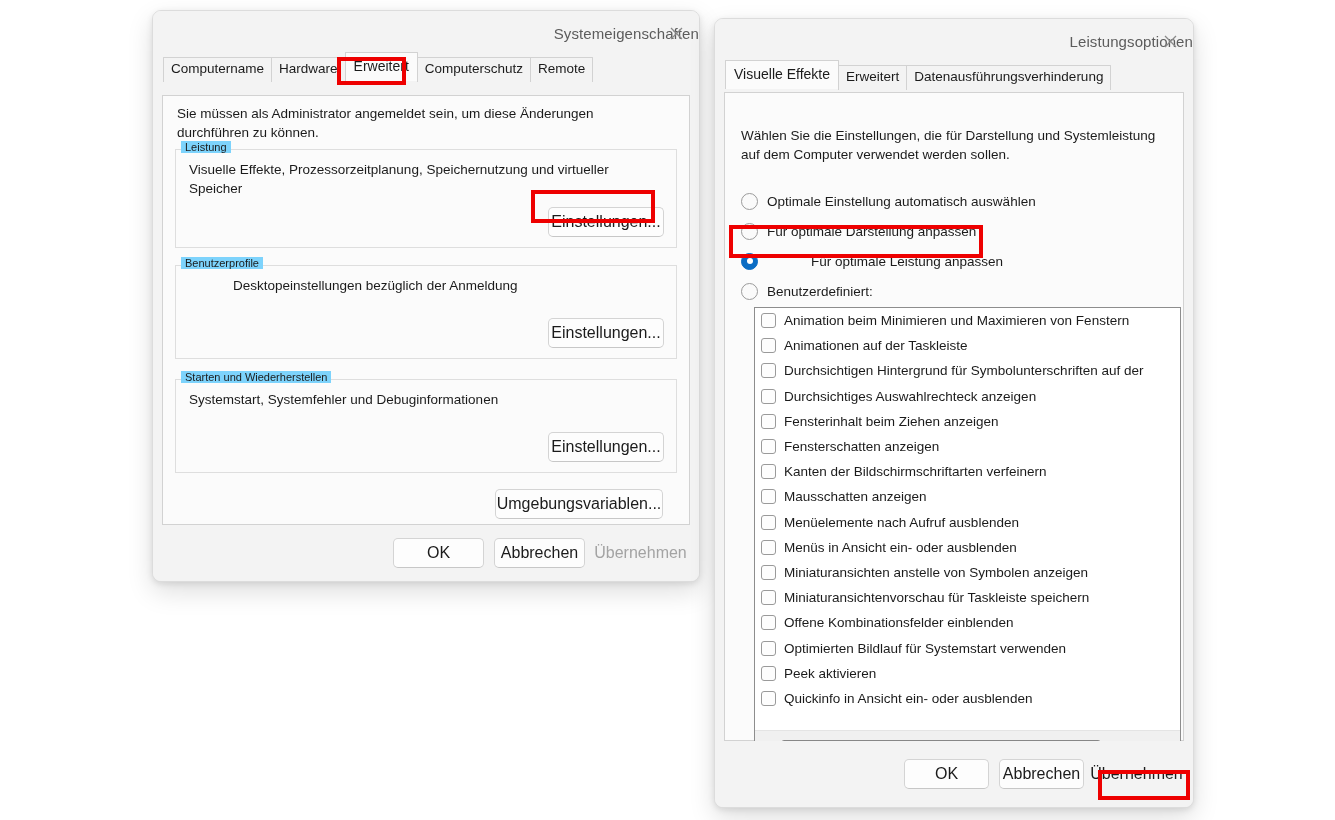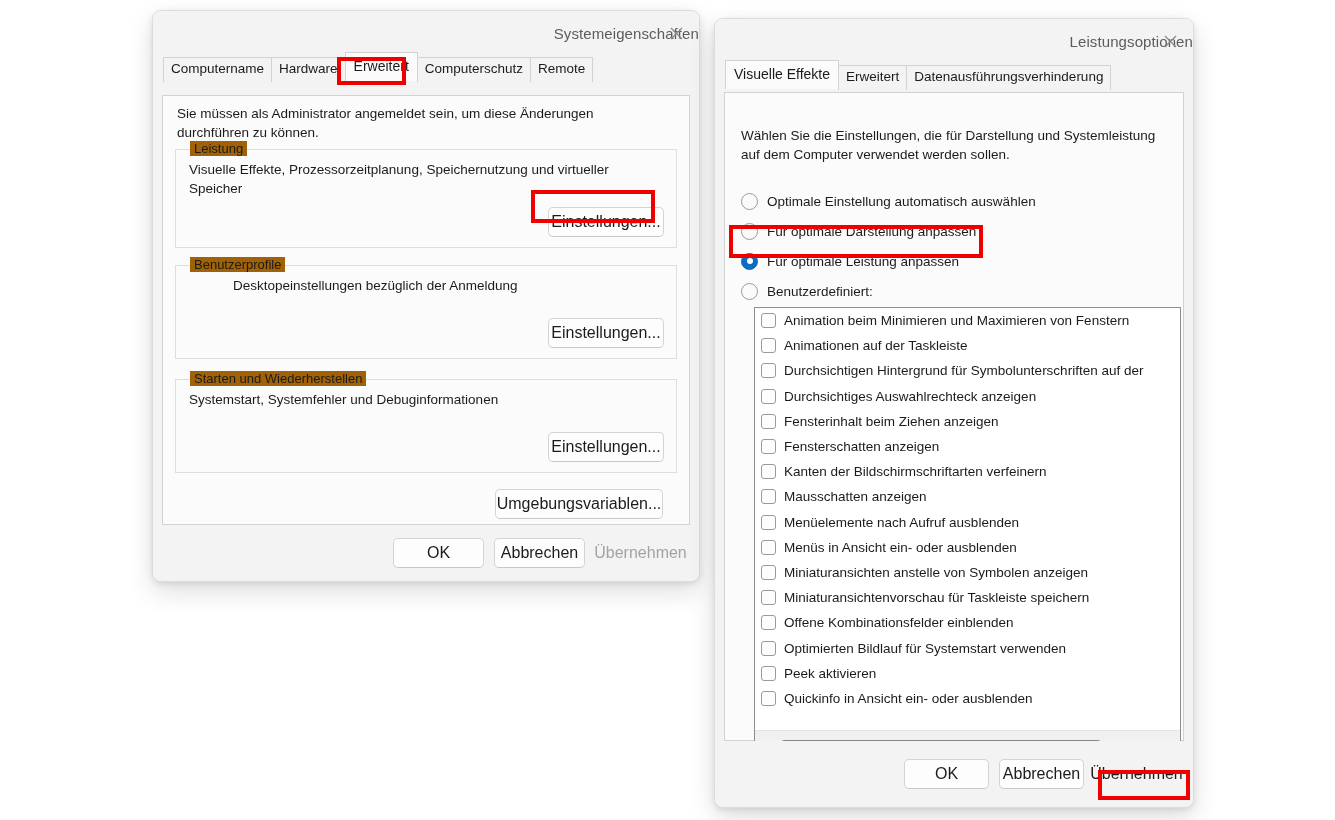--- a/index.html
+++ b/index.html
@@ -91,24 +91,24 @@
 
   
   .groupbox {
     position: absolute;
     border: 1px solid #dedede;
     background: transparent;
   }
   .groupbox > .gb-legend {
     position: absolute;
     top: -9px;
-    left: 14px;
-    background: #a16207;
+    left: 5px;
+    background: #7dd3fc;
     padding: 0 4px;
-    font-size: 13px;
+    font-size: 11px;
     color: #1b1b1b;
     white-space: nowrap;
   }
   .gb-desc {
     position: absolute;
     left: 13px;
     top: 10px;
     font-size: 13.5px;
     line-height: 19px;
     color: #1b1b1b;
@@ -313,21 +313,21 @@
 
     <div style="position:absolute; left:16px; top:95px; right:10px;">
       <div class="radio-row">
         <span class="radio"></span>
         <span>Optimale Einstellung automatisch auswählen</span>
       </div>
       <div class="radio-row" style="margin-top:4px;">
         <span class="radio"></span>
         <span>Für optimale Darstellung anpassen</span>
       </div>
-      <div class="radio-row" style="margin-top:4px;">
+      <div class="radio-row" style="margin-top:4px;gap:44px;">
         <span class="radio checked"></span>
         <span>Für optimale Leistung anpassen</span>
       </div>
       <div class="radio-row" style="margin-top:4px;">
         <span class="radio"></span>
         <span>Benutzerdefiniert:</span>
       </div>
     </div>
 
     <div class="listbox" style="left:29px; top:214px; width:427px; height:450px;">

